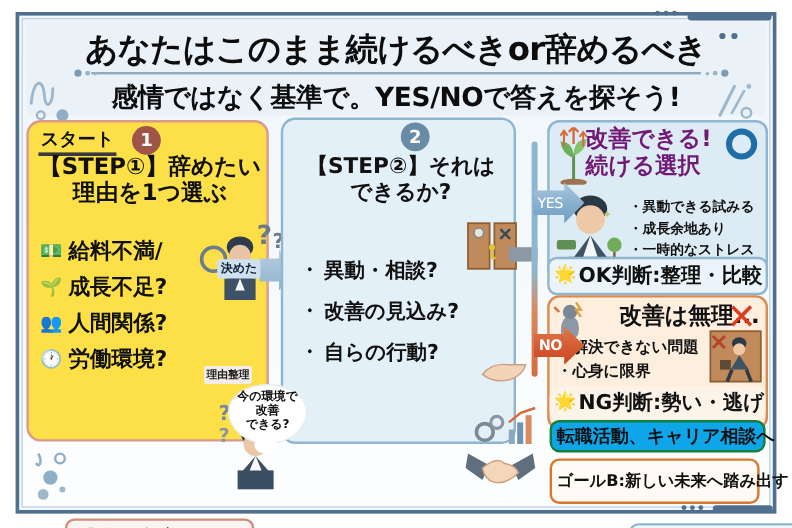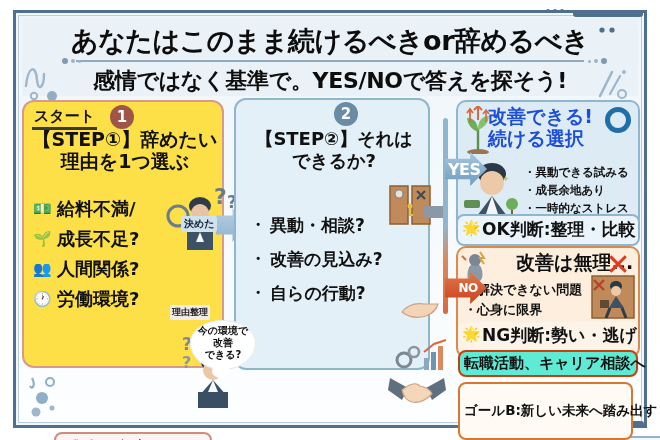--- a/index.html
+++ b/index.html
@@ -231,51 +231,50 @@
   
   .arrow-yes {
     position: absolute; left: 445px; top: 152px;
     width: 42px; height: 34px;
     background: linear-gradient(180deg,#a7c6de,#6e9cbf);
     clip-path: polygon(0% 20%, 60% 20%, 60% 0%, 100% 50%, 60% 100%, 60% 80%, 0% 80%);
     display: flex; align-items: center;
     z-index: 7;
   }
   .arrow-yes span {
-    font-size: 16px; font-weight: bold; color: #fff;
+    font-size: 12px; font-weight: normal; color: #fff;
     padding-left: 3px; letter-spacing: -0.5px;
     font-family: "DejaVu Sans", sans-serif;
   }
   .arrow-no {
     position: absolute; left: 445px; top: 272px;
     width: 42px; height: 32px;
     background: linear-gradient(180deg,#e0774a,#c9431f);
     clip-path: polygon(0% 20%, 60% 20%, 60% 0%, 100% 50%, 60% 100%, 60% 80%, 0% 80%);
     display: flex; align-items: center;
     z-index: 7;
-    justify-content: center;
   }
   .arrow-no span {
     font-size: 12px; font-weight: bold; color: #fff;
     padding-left: 4px; letter-spacing: -0.5px;
     font-family: "DejaVu Sans", sans-serif;
   }
 
   
   .card-yes {
     position: absolute;
     left: 456px; top: 100px;
     width: 184px; height: 134px;
     background: #dcebf4;
     border: 2px solid #8fb6cf;
     border-radius: 10px;
   }
   .yes-title {
     position: absolute; left: 30px; top: 4px; width: 152px;
-    font-size: 19px; font-weight: bold; color: #1d4ed8; line-height: 1.15;
+    font-size: 19px; font-weight: bold; color: #701a75; line-height: 1.15;
     font-family: "DejaVu Sans", sans-serif; text-align: left;
   }
   .circle-o {
     position: absolute; left: 147px; top: 5px;
     width: 26px; height: 26px; border-radius: 50%;
     border: 5px solid #1f6ea8;
   }
   .yes-list {
     position: absolute; left: 66px; top: 62px; width: 118px;
     font-size: 11.5px; font-weight: bold; color: #111;
@@ -319,27 +318,27 @@
     position: absolute; left: 6px; top: 32px; width: 130px;
     font-size: 13px; font-weight: bold; color: #111; line-height: 1.5;
     font-family: "DejaVu Sans", sans-serif;
   }
   .verdict-ng {
     left: 458px; top: 322px; width: 180px;
     background: #fdf4e9; border: 0;
   }
   .pill-no {
     left: 458px; top: 350px; width: 180px;
-    background: #5eead4; border: 2px solid #c2410c;
+    background: #0ea5e9; border: 2px solid #15803d;
     font-size: 15px; text-align: center; padding: 2px 4px;
   }
   .pill-goal {
     left: 458px; top: 382px; width: 175px;
     background: #fffaf3; border: 2px solid #d9772f;
-    font-size: 13.5px; text-align: right; padding: 18px 4px;
+    font-size: 13.5px; text-align: right; padding: 8px 4px;
   }
 </style>
 </head>
 <body>
 
 <div id="canvas">
 
   <div class="frame-outer"></div>
   <div class="frame-inner"></div>
   <div class="dots-tr">

